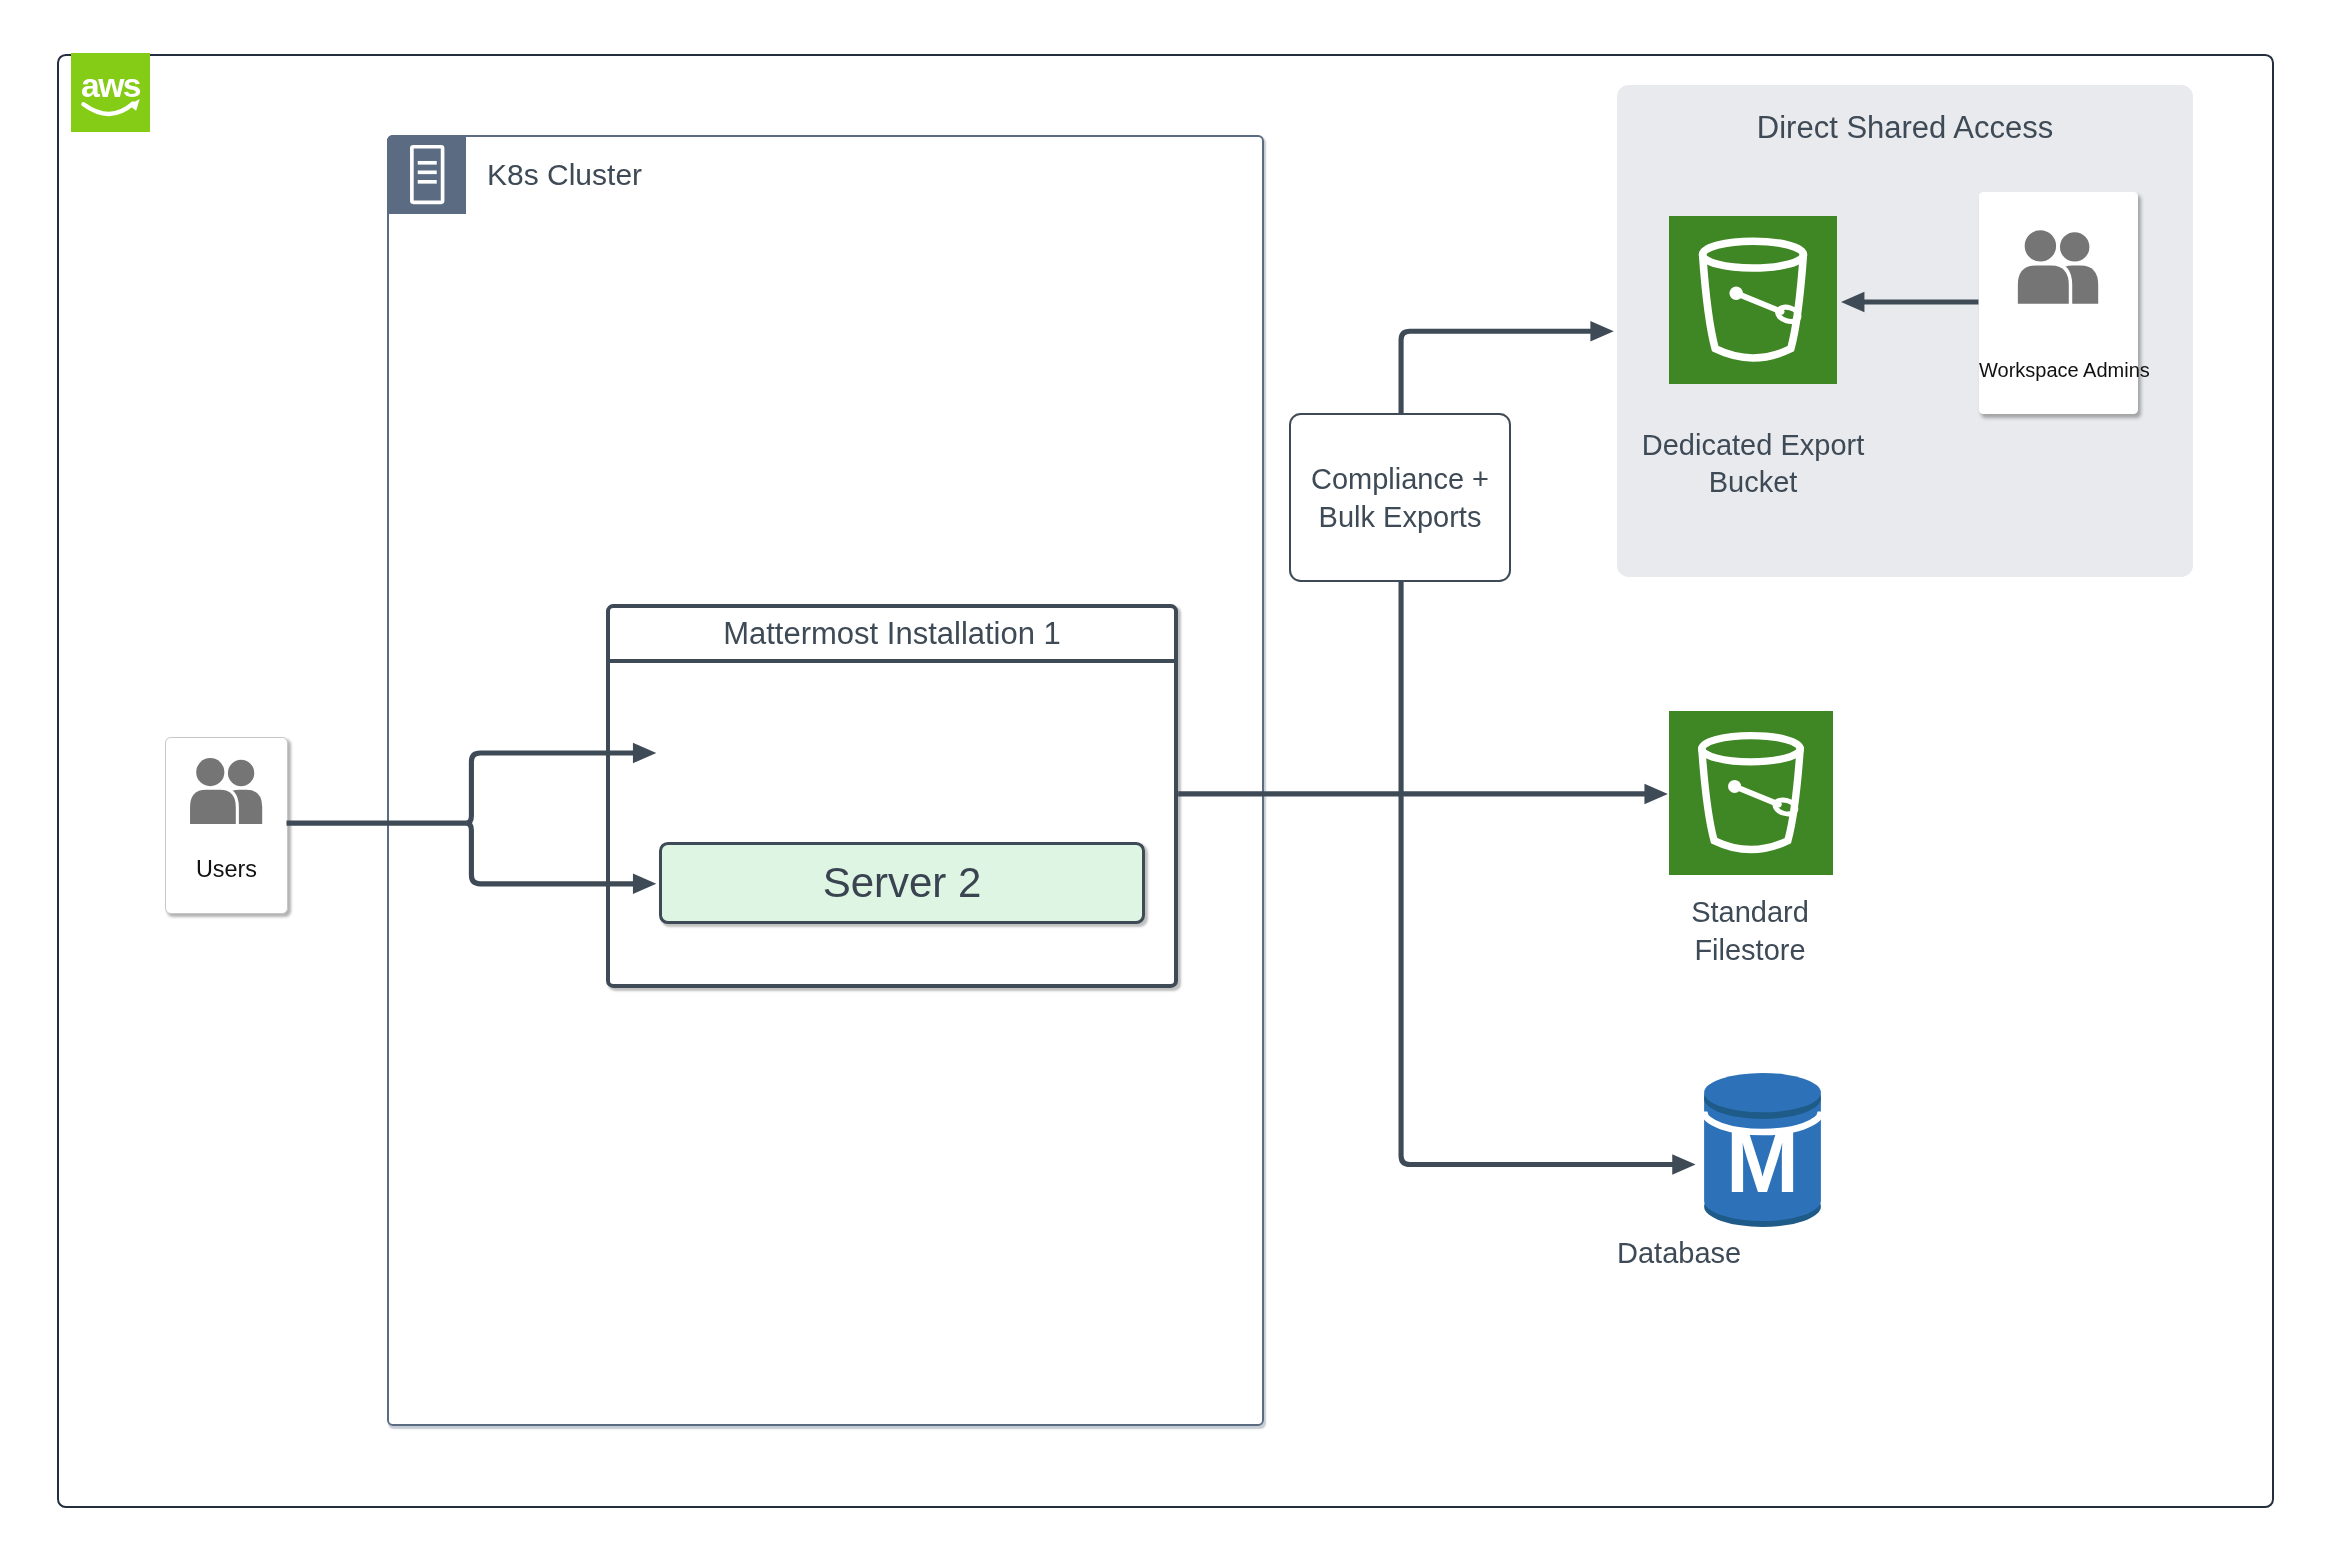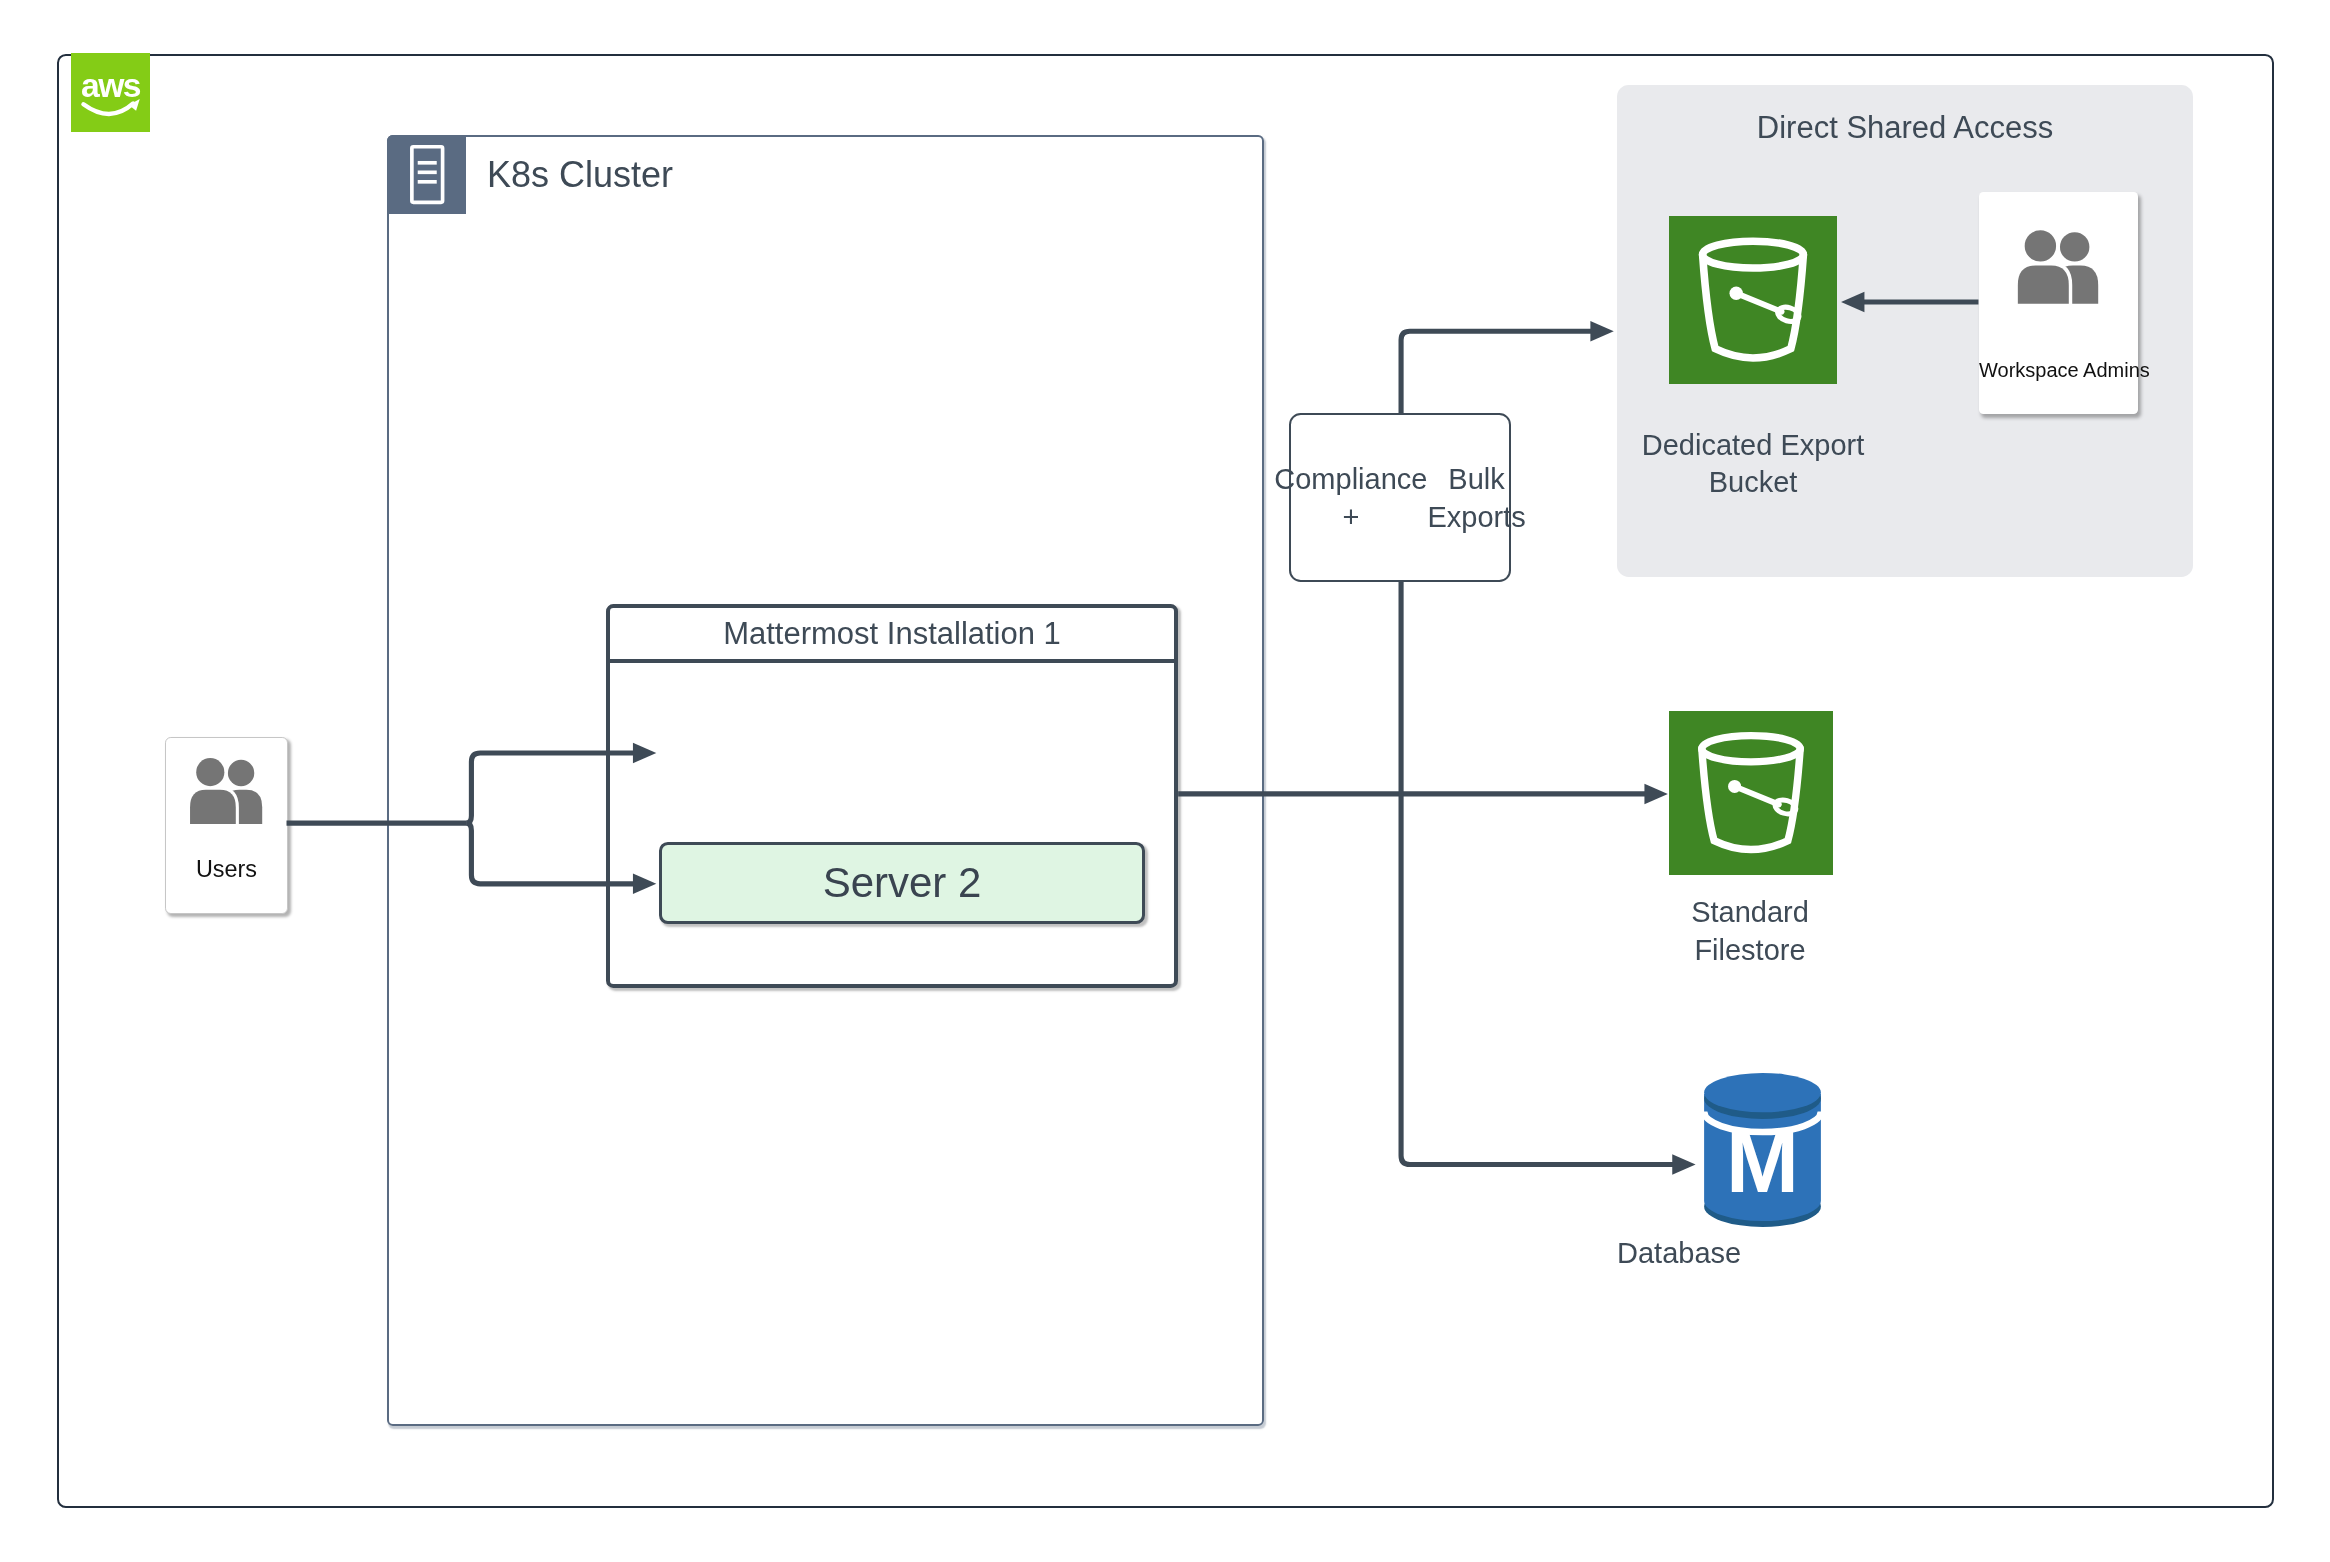--- a/index.html
+++ b/index.html
@@ -8,42 +8,42 @@
   .abs{position:absolute;}
 
   
   .outer-frame{left:57px;top:54px;width:2213px;height:1450px;border:2.9px solid #232F3E;border-radius:8.8px;z-index:1;}
   .aws-badge{left:35px;top:53px;width:79px;height:79px;background:#84cc16;z-index:2;margin-left:36px;}
 
   
   .k8s-box{left:387px;top:135px;width:873px;height:1287px;border:2.9px solid #5A6B82;border-radius:5.8px;z-index:5;
            box-shadow:1.5px 2.2px 1.5px rgba(90,107,130,0.35);}
   .k8s-badge{left:387px;top:135px;width:79px;height:79px;background:#5A6B82;border-radius:5.8px 0 0 0;z-index:6;}
-  .k8s-label{left:487px;top:156px;height:38px;line-height:38px;font-size:36px;color:#3E4A56;z-index:6;white-space:nowrap;}
+  .k8s-label{left:487px;top:156px;height:38px;line-height:38px;font-size:30px;color:#3E4A56;z-index:6;white-space:nowrap;}
 
   
   .mm-box{left:606px;top:604px;width:564px;height:376px;border:4.4px solid #3E4A56;border-radius:7.3px;background:#ffffff;z-index:10;
           box-shadow:2.2px 2.9px 2.2px rgba(0,0,0,0.25);}
   .mm-header{position:absolute;left:0;top:0;width:100%;height:51px;line-height:51px;border-bottom:4.4px solid #3E4A56;
              text-align:center;font-size:31px;color:#3E4A56;white-space:nowrap;}
   .server{background:#DFF5E3;border:3.7px solid #3E4A56;border-radius:8.8px;z-index:12;
           display:flex;align-items:center;justify-content:center;font-size:42px;color:#3A4450;
           box-shadow:2.2px 2.9px 2.2px rgba(0,0,0,0.25);}
   .server1{left:659px;top:710px;width:480px;height:75px;}
   .server2{left:659px;top:842px;width:480px;height:76px;}
 
   
   .users-card{left:165px;top:737px;width:121px;height:175px;background:#ffffff;border:1.5px solid #C6C6C6;border-radius:5.8px;
               z-index:12;box-shadow:2.2px 2.9px 2.9px rgba(0,0,0,0.3);}
   .users-card .person-icon{position:absolute;left:17px;top:19px;width:88px;height:69px;}
   .users-label{position:absolute;left:0;top:118px;width:100%;text-align:center;font-size:23.4px;color:#111111;}
 
   
   .compliance-box{left:1289px;top:413px;width:218px;height:165px;background:#ffffff;border:2.2px solid #3E4A56;border-radius:11.7px;
-                  z-index:60;display:flex;flex-direction:row;align-items:center;justify-content:center;
+                  z-index:60;display:flex;flex-direction:column;align-items:center;justify-content:center;
                   font-size:29px;line-height:38px;color:#3E4A56;text-align:center;}
 
   
   .dsa-panel{left:1617px;top:85px;width:576px;height:492px;background:#E9EAED;border-radius:11.7px;z-index:3;}
   .dsa-title{left:1617px;top:110px;width:576px;text-align:center;font-size:31px;color:#3E4A56;z-index:4;}
   .bucket-tile{background:#3F8624;z-index:8;}
   .bucket-dedicated{left:1669px;top:216px;width:168px;height:168px;}
   .bucket-filestore{left:1669px;top:711px;width:164px;height:164px;}
   .dsa-bucket-label{left:1596px;top:390px;width:314px;text-align:center;font-size:29px;line-height:37px;color:#3E4A56;z-index:8;margin-top:37px;}
   .wsadmins-card{left:1979px;top:192px;width:159px;height:222px;background:#ffffff;border-radius:4.4px;z-index:8;

